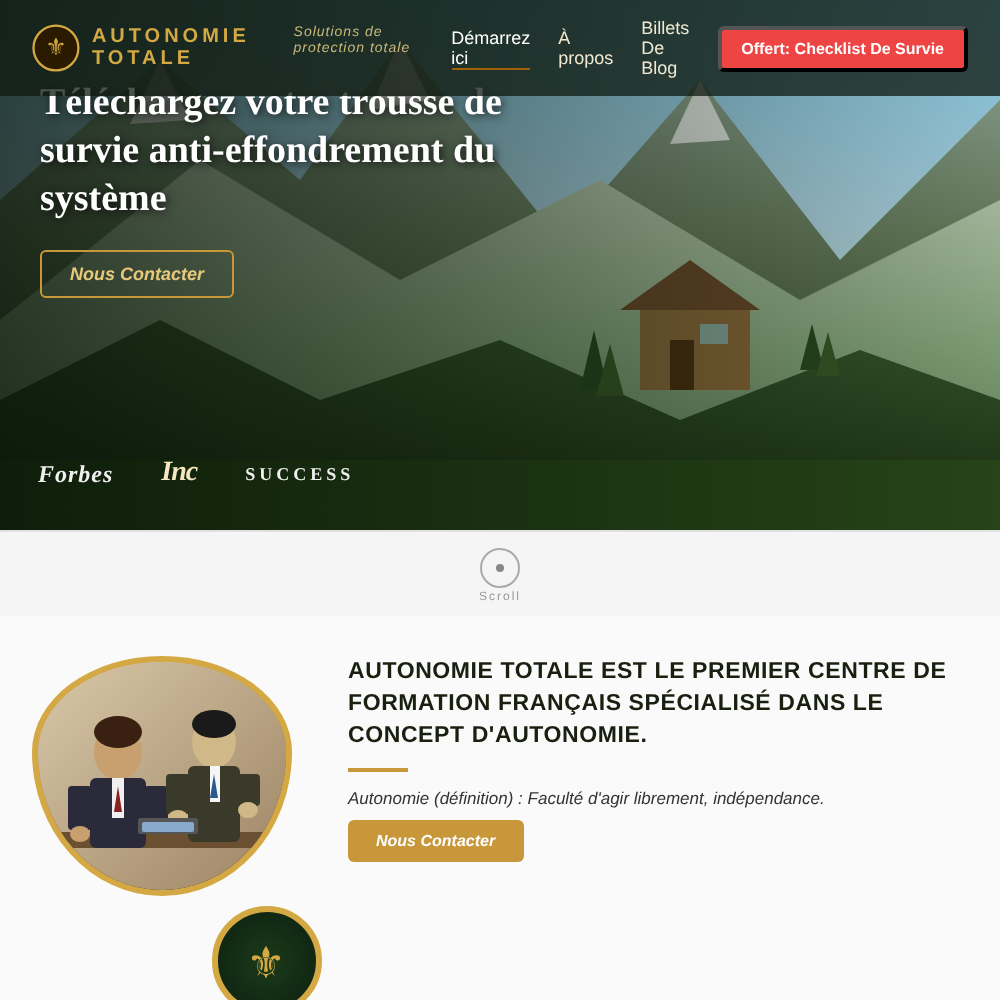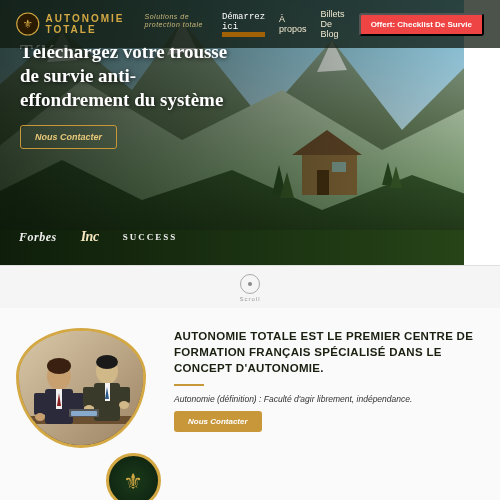--- a/index.html
+++ b/index.html
@@ -50,41 +50,40 @@
       gap: 14px;
     }
     .nav-link {
       font-size: 9px;
       color: #f0e8d0;
       text-decoration: none;
       font-family: sans-serif;
       cursor: pointer;
     }
     .nav-link.active {
-      border-bottom: 5px solid #a16207;
+      border-bottom: 1px solid #a16207;
       color: #fff;
-      font-family: Liberation Mono, monospace;
     }
     .nav-cta {
       background: #ef4444;
       color: #fff;
       font-size: 8px;
       padding: 5px 10px;
       border-radius: 3px;
       font-family: sans-serif;
       font-weight: bold;
       cursor: pointer;
       white-space: nowrap;
       text-align: center;
     }
 
     
     .hero {
       position: relative;
-      width: 464px;
+      width: 500px;
       height: 265px;
       overflow: hidden;
     }
     .hero-bg {
       width: 100%;
       height: 100%;
       background: linear-gradient(
         135deg,
         #1a2e1a 0%,
         #2d4a1e 20%,

